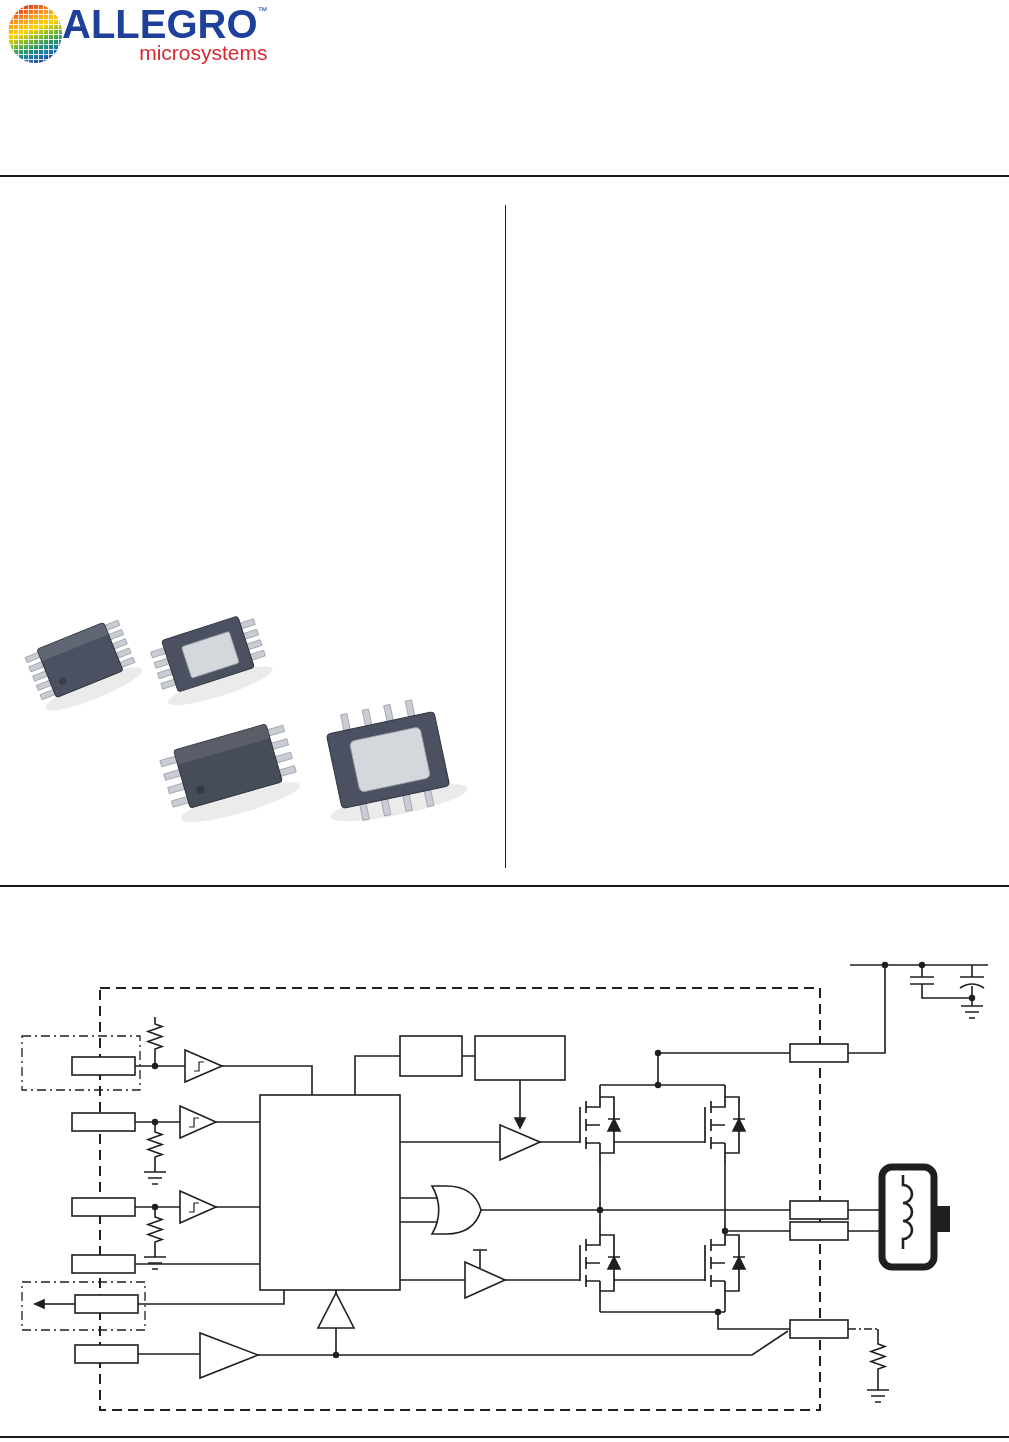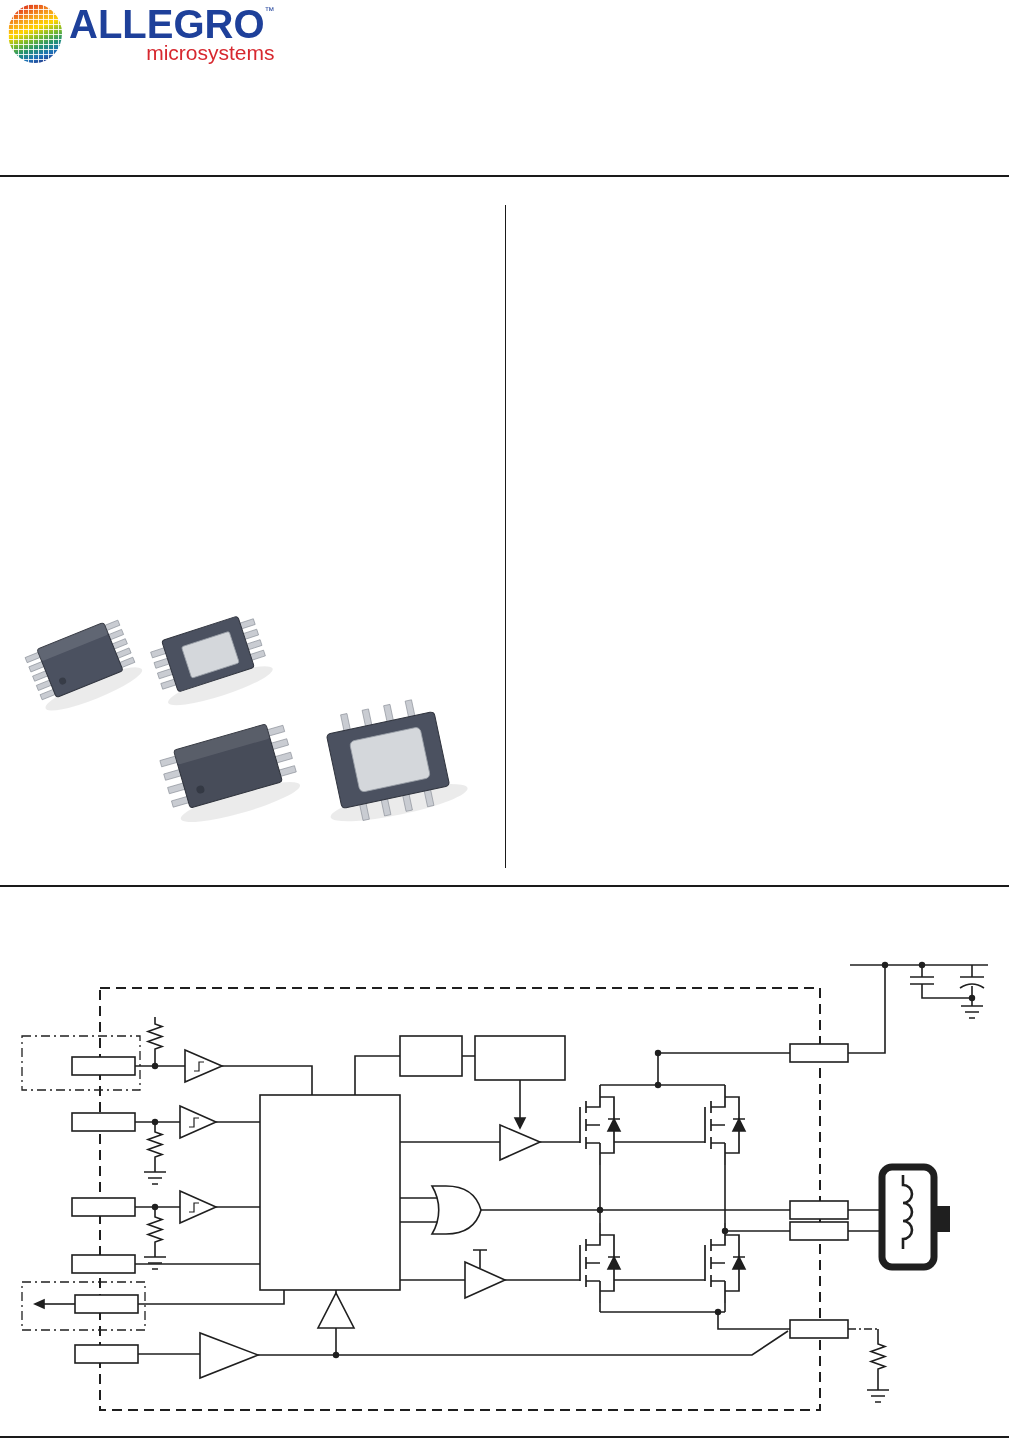--- a/index.html
+++ b/index.html
@@ -4,21 +4,21 @@
 <style>
   html,body{margin:0;padding:0;background:#ffffff;}
   #page{
     position:relative;
     width:1009px;height:1442px;
     background:#ffffff;
     font-family:"Liberation Sans", sans-serif;
     overflow:hidden;
   }
   
-  .logo{position:absolute;left:8px;top:4px;display:flex;gap:7px;align-items:flex-start;}
+  .logo{position:absolute;left:8px;top:4px;display:flex;align-items:flex-start;}
   .globe{
     width:54px;height:59px;border-radius:50%;
     background-image:
       repeating-linear-gradient(to right, rgba(255,255,255,.85) 0 1px, rgba(255,255,255,0) 1px 5px),
       repeating-linear-gradient(to bottom, rgba(255,255,255,.85) 0 1px, rgba(255,255,255,0) 1px 5px),
       linear-gradient(160deg,#c4161c 0%,#e8541f 15%,#f6a21c 29%,#ffd400 43%,#7ab929 57%,#23936f 69%,#1d71b8 81%,#2d2e83 94%);
   }
   .logo-text{display:flex;flex-direction:column;align-items:flex-end;}
   .brand-row{display:flex;align-items:flex-start;}
   .brand-name{

